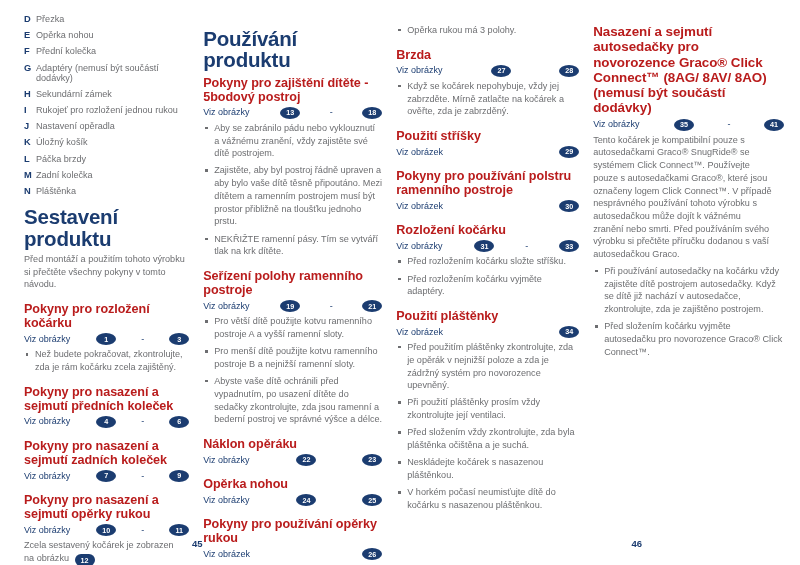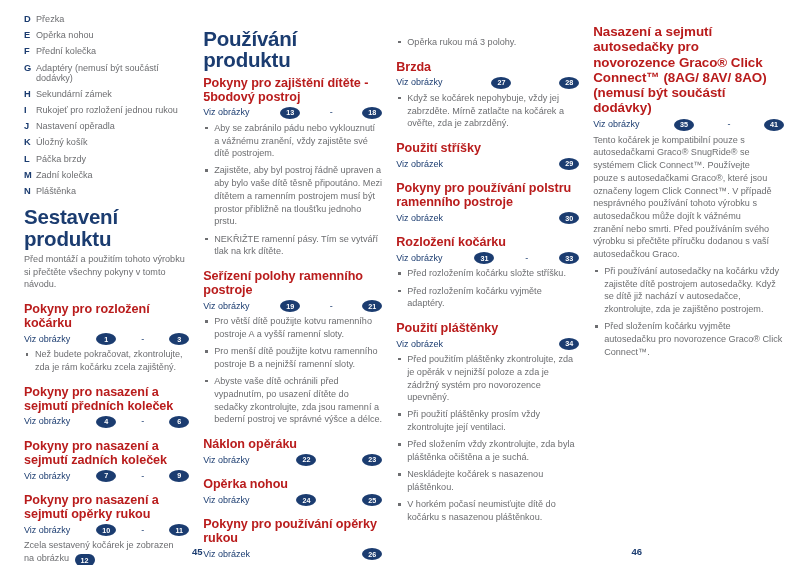--- a/index.html
+++ b/index.html
@@ -143,21 +143,21 @@
   .body-p {
     font-size: 9.1px;
     line-height: 1.40;
     color: #6d6e71;
     margin: 3px 12px 4px 0;
   }
 
   
   .folio {
     position: absolute;
-    bottom: 8px;
+    bottom: 16px;
     font-size: 9.5px;
     font-weight: bold;
     color: #1b3c70;
   }
   .folio-left { left: 192px; }
   .folio-right { right: 158px; }
 </style>
 </head>
 <body>
 
@@ -299,21 +299,21 @@
       </div>
 
       <div class="h2">Pokyny pro používání opěrky rukou</div>
       <div class="figref">
         <span class="lbl">Viz obrázek</span>
         <span class="badge">26</span>
       </div>
     </div>
 
     <div class="col col-3">
-      <ul class="bul" style="margin-top:22px;">
+      <ul class="bul" style="margin-top:10px;">
         <li>Opěrka rukou má 3 polohy.</li>
       </ul>
 
       <div class="h2">Brzda</div>
       <div class="figref">
         <span class="lbl">Viz obrázky</span>
         <span class="badge">27</span>
         <span class="badge">28</span>
       </div>
       <ul class="bul">

